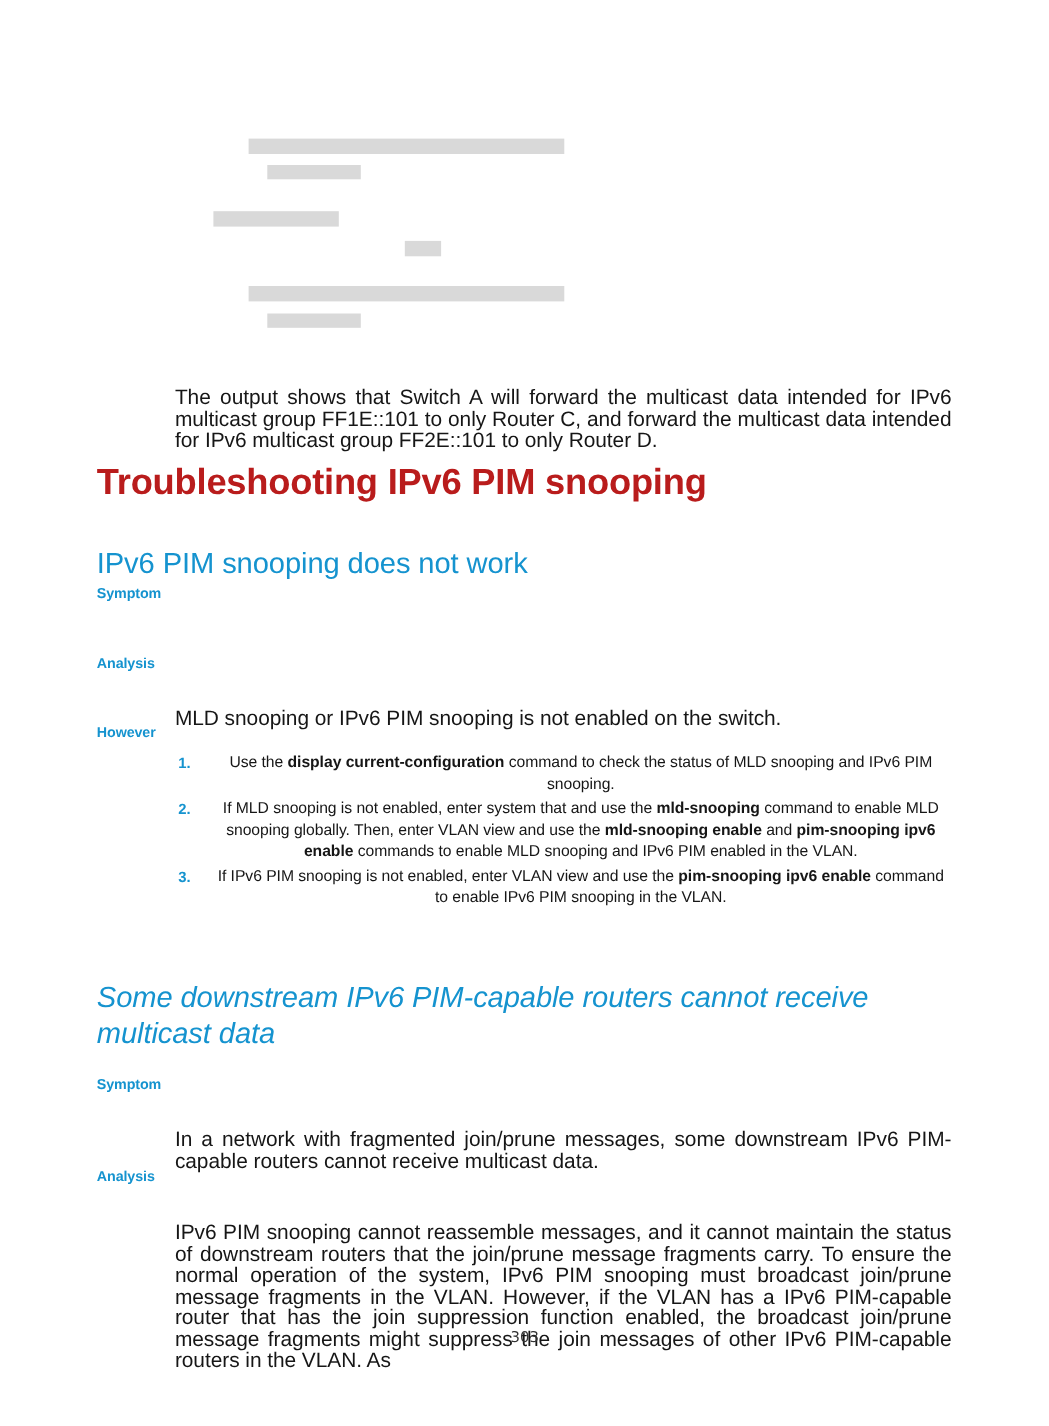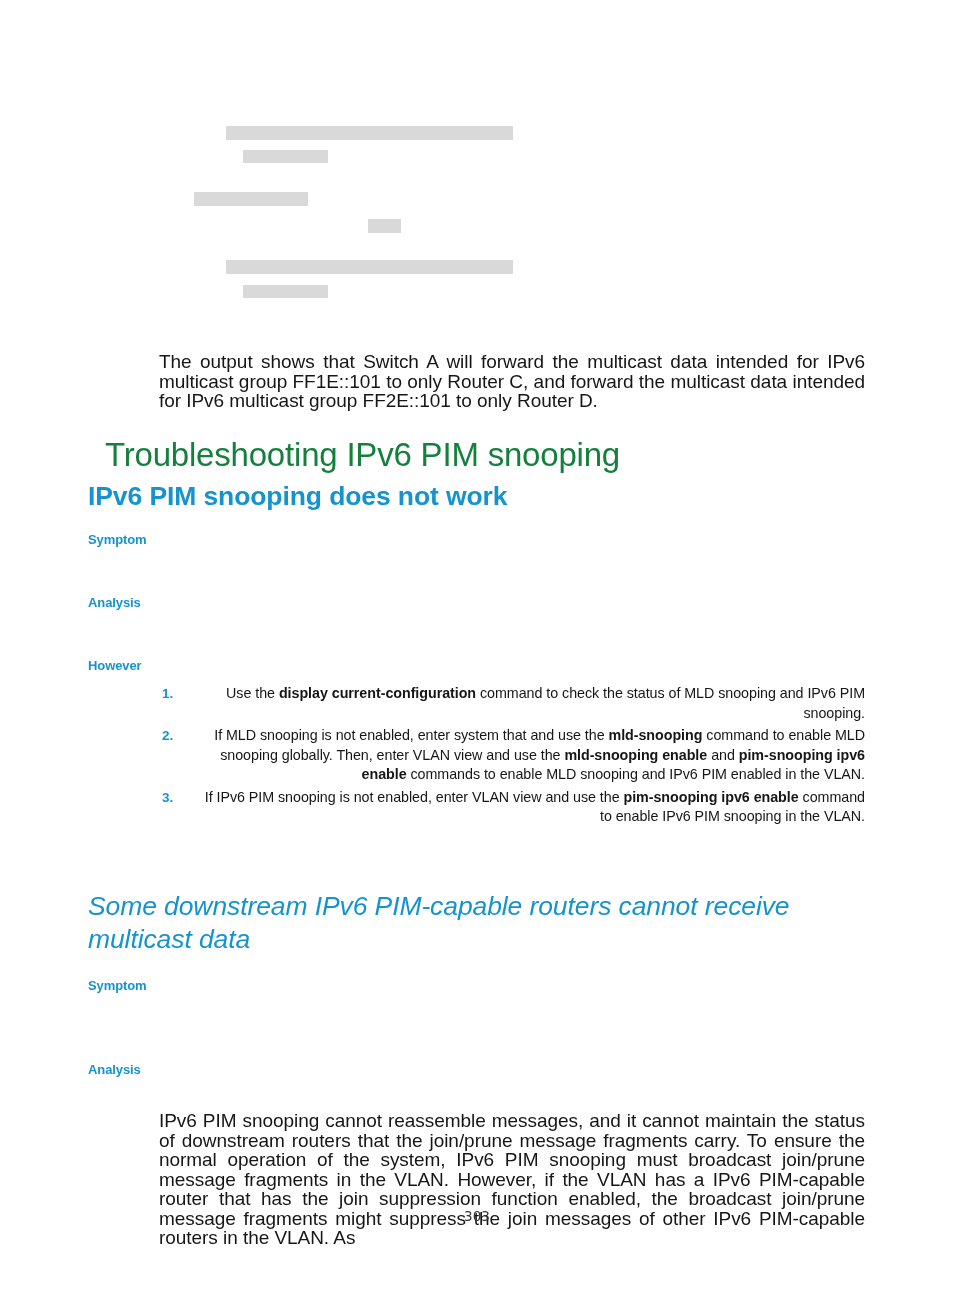--- a/index.html
+++ b/index.html
@@ -47,26 +47,26 @@
     color: #161616;
     letter-spacing: -0.05px;
   }
   .body-para.nojustify {
     text-align: left;
   }
 
   h1.chapter-head {
     position: absolute;
     left: 88px;
-    margin: 17px;
+    margin: 0;
     padding: 0;
     font-size: 33px;
     line-height: 40px;
-    font-weight: 400;
-    color: #15803d;
+    font-weight: 700;
+    color: #b91c1c;
     letter-spacing: -0.2px;
     width: 790px;
   }
 
   h2.section-head {
     position: absolute;
     left: 88px;
     margin: 0;
     padding: 0;
     font-size: 26.5px;
@@ -109,21 +109,21 @@
     font-size: 13.5px;
     line-height: 19.5px;
     padding-left: 3px;
     box-sizing: border-box;
   }
   .step-text {
     flex: 1 1 auto;
     font-size: 14.3px;
     line-height: 19.5px;
     color: #161616;
-    text-align: right;
+    text-align: center;
     letter-spacing: -0.05px;
   }
   .step-text b { font-weight: bold; }
 
   
   .page-number {
     position: absolute;
     left: 0;
     width: 954px;
     text-align: center;
@@ -143,25 +143,26 @@
       <div class="redact-bar" style="left: 194px; top: 192px; width: 114px; height: 14px; background: rgb(217, 217, 217);"></div>
       <div class="redact-bar" style="left: 368px; top: 219px; width: 33px; height: 14px; background: rgb(217, 217, 217);"></div>
       <div class="redact-bar" style="left: 226px; top: 260px; width: 287px; height: 14px; background: rgb(217, 217, 217);"></div>
       <div class="redact-bar" style="left: 243px; top: 285px; width: 85px; height: 13px; background: rgb(217, 217, 217);"></div>
     </div>
 
   <p class="body-para" style="top:333px;">The output shows that Switch A will forward the multicast data intended for IPv6 multicast group FF1E::101 to only Router C, and forward the multicast data intended for IPv6 multicast group FF2E::101 to only Router D.</p>
 
   <h1 class="chapter-head" style="top:418px;">Troubleshooting IPv6 PIM snooping</h1>
 
-  <h2 class="section-head" style="top:480px;font-weight:bold;">IPv6 PIM snooping does not work</h2>
+  <h2 class="section-head" style="top:496px;">IPv6 PIM snooping does not work</h2>
 
   <h3 class="sub-head" style="top:531px;">Symptom</h3>
 
   <h3 class="sub-head" style="top:594px;">Analysis</h3>
+  <p class="body-para nojustify" style="top:625px;">MLD snooping or IPv6 PIM snooping is not enabled on the switch.</p>
 
   <h3 class="sub-head" style="top:657px;">However</h3>
 
   <div class="steps" style="top:684px;">
       <div class="step-row">
         <div class="step-num">1.</div>
         <div class="step-text"><span>Use the </span><b>display current-configuration</b><span> command to check the status of MLD snooping and IPv6 PIM snooping.</span></div>
       </div>
       <div class="step-row">
         <div class="step-num">2.</div>
@@ -169,19 +170,20 @@
       </div>
       <div class="step-row">
         <div class="step-num">3.</div>
         <div class="step-text"><span>If IPv6 PIM snooping is not enabled, enter VLAN view and use the </span><b>pim-snooping ipv6 enable</b><span> command to enable IPv6 PIM snooping in the VLAN.</span></div>
       </div>
     </div>
 
   <h2 class="section-head" style="top:890px;font-style:italic;">Some downstream IPv6 PIM-capable routers cannot receive multicast data</h2>
 
   <h3 class="sub-head" style="top:977px;">Symptom</h3>
+  <p class="body-para" style="top:1008px;">In a network with fragmented join/prune messages, some downstream IPv6 PIM-capable routers cannot receive multicast data.</p>
 
   <h3 class="sub-head" style="top:1061px;">Analysis</h3>
   <p class="body-para" style="top:1092px;">IPv6 PIM snooping cannot reassemble messages, and it cannot maintain the status of downstream routers that the join/prune message fragments carry. To ensure the normal operation of the system, IPv6 PIM snooping must broadcast join/prune message fragments in the VLAN. However, if the VLAN has a IPv6 PIM-capable router that has the join suppression function enabled, the broadcast join/prune message fragments might suppress the join messages of other IPv6 PIM-capable routers in the VLAN. As</p>
 
   <div class="page-number" style="top:1208px;">303</div>
 
 </div>
 
 </body></html>

